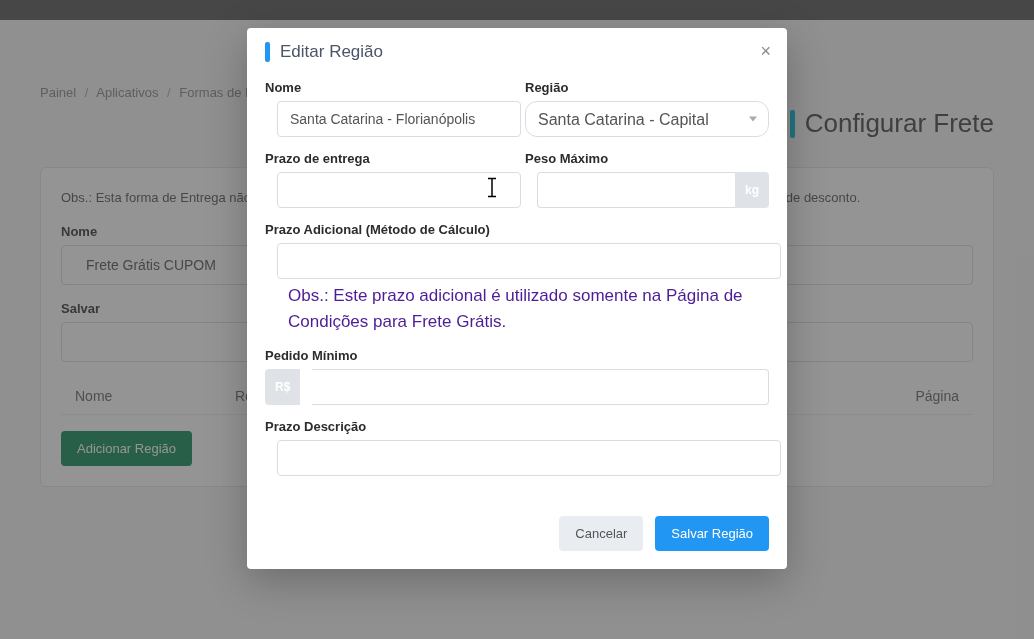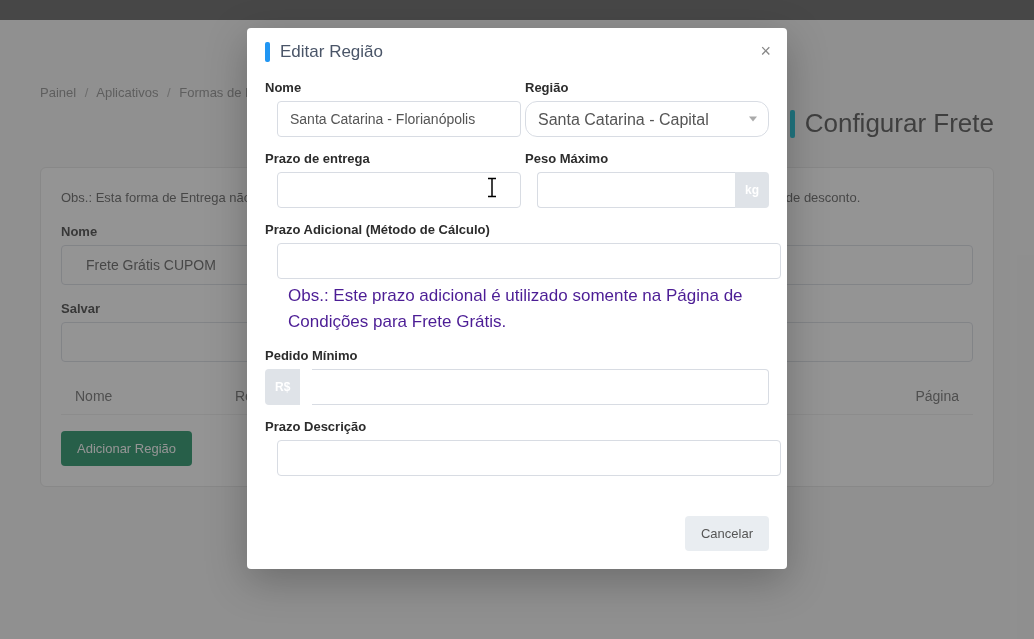--- a/index.html
+++ b/index.html
@@ -384,15 +384,16 @@
         <div class="modal-col">
           <label class="m-label">Prazo Descrição</label>
           <input class="m-input" value="" style="">
         </div>
       </div>
 
     </div>
 
     <div class="modal-footer">
       <button class="btn btn-cancel">Cancelar</button>
+      <button class="btn btn-primary">Salvar Região</button>
     </div>
   </div>
 </div>
 
 </body></html>

